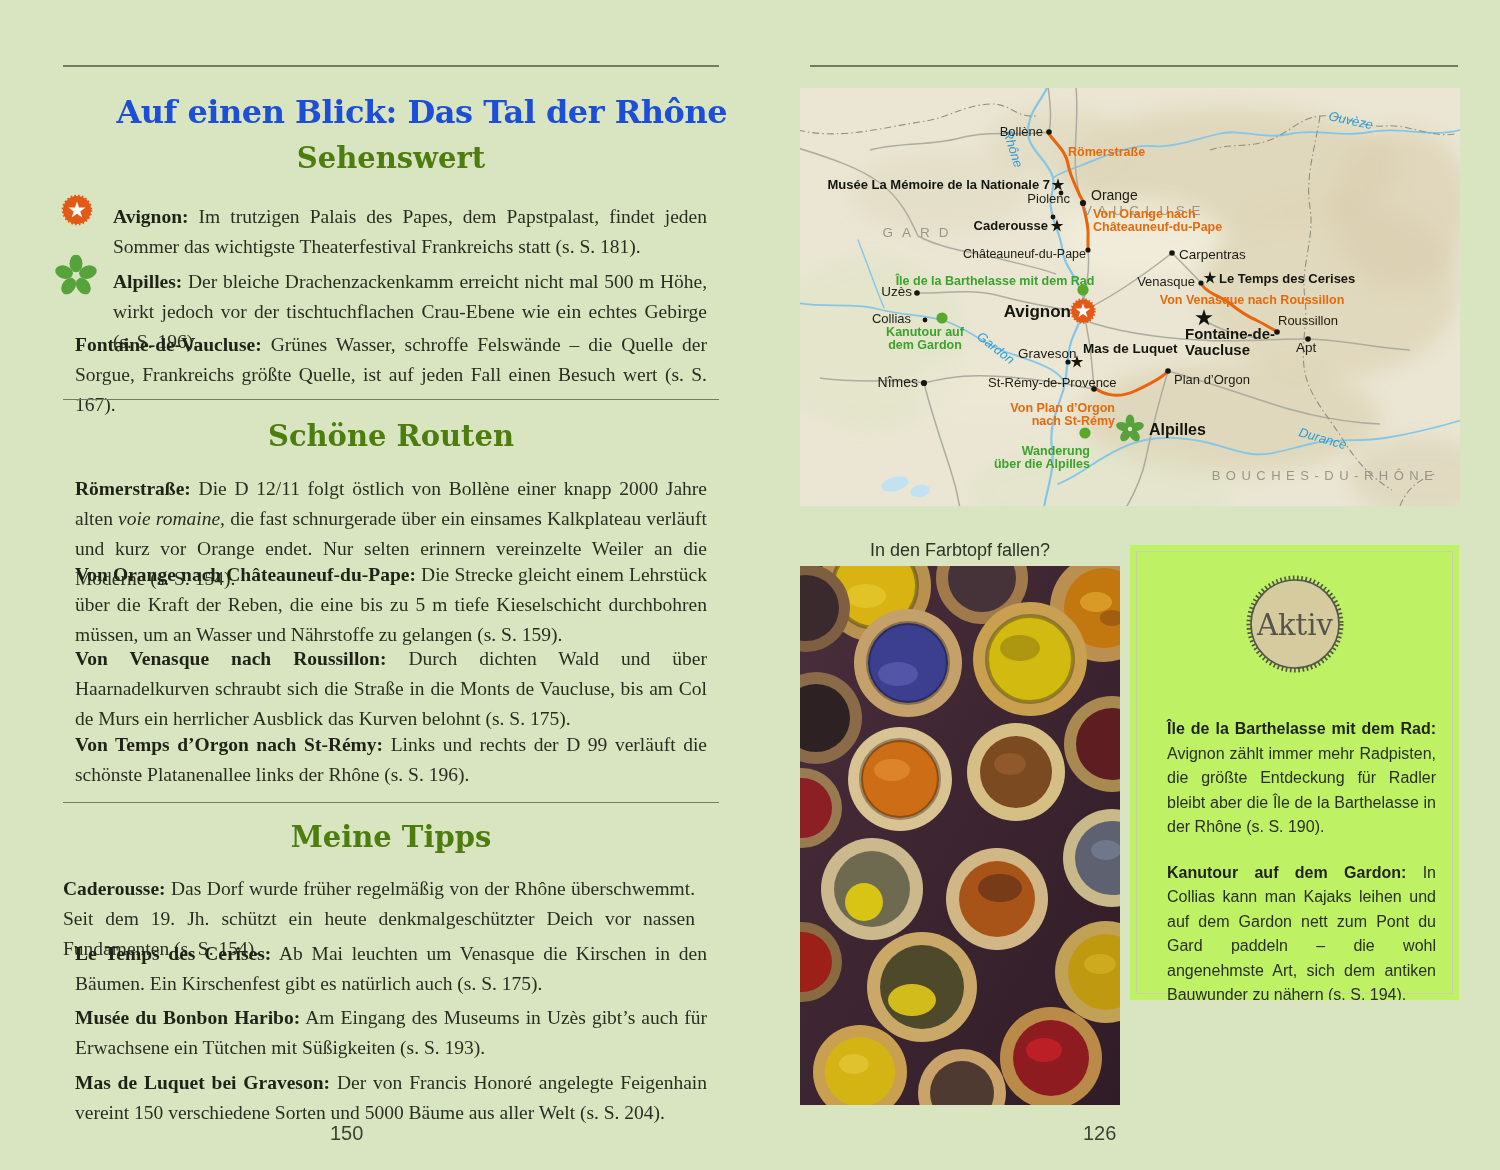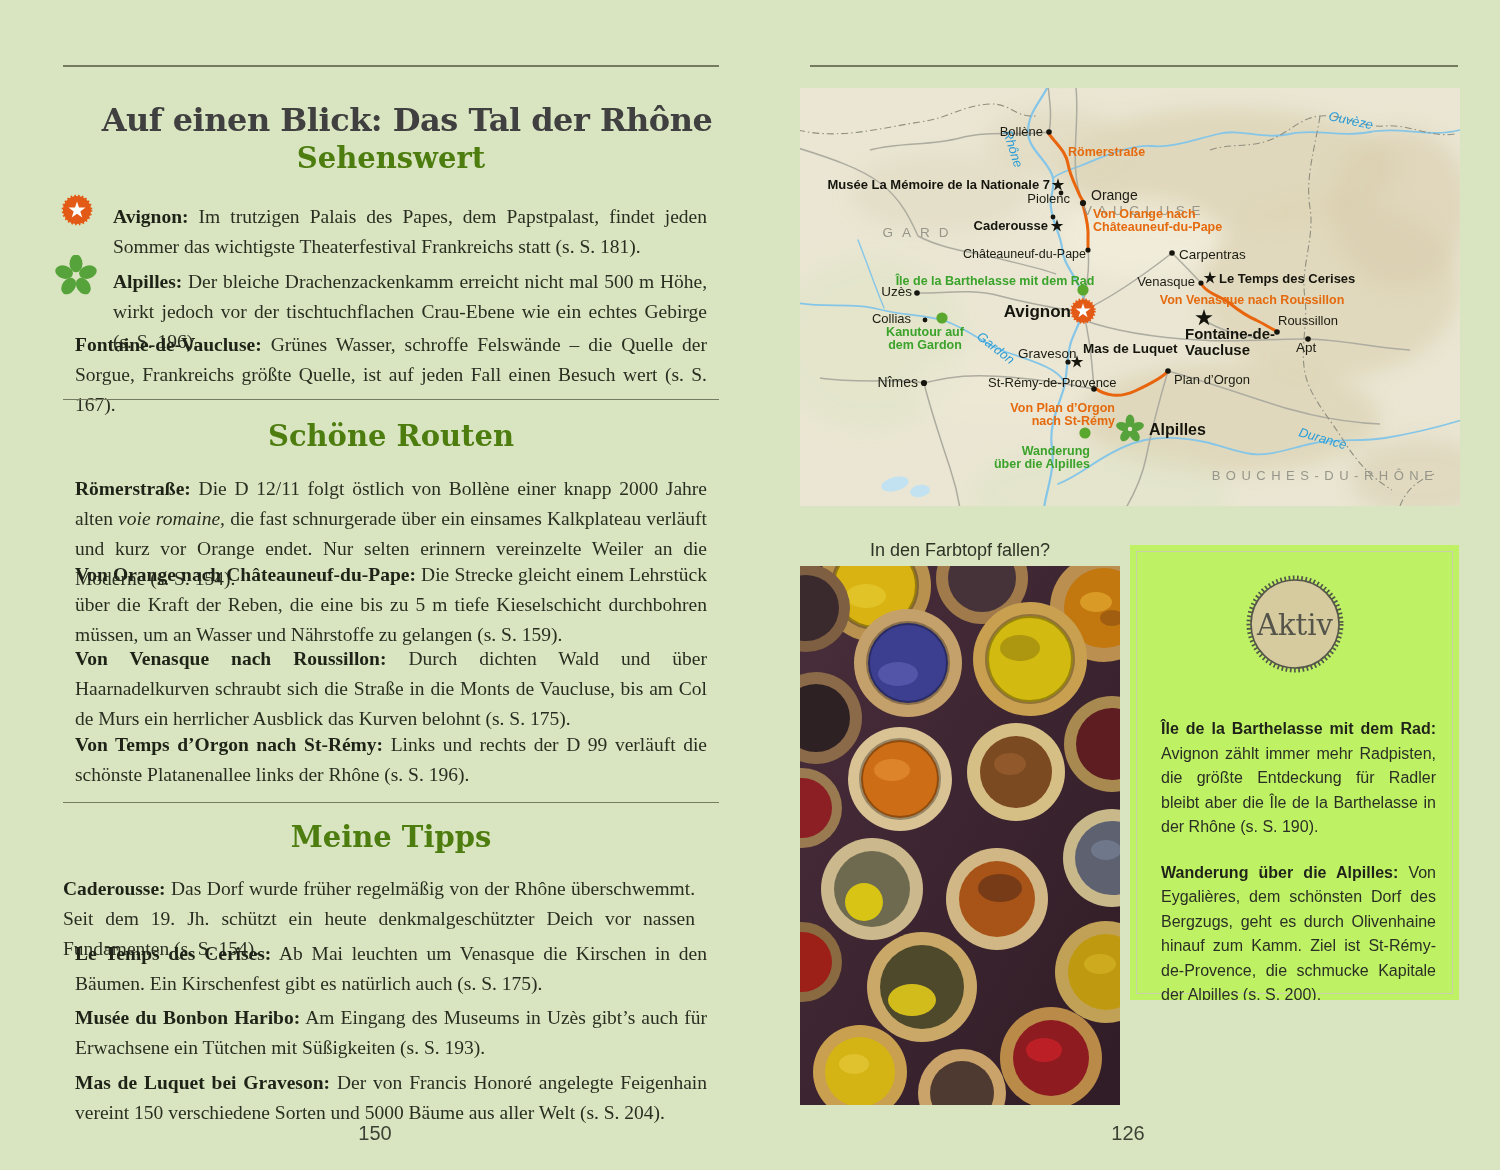--- a/index.html
+++ b/index.html
@@ -5,39 +5,39 @@
   html,body{margin:0;padding:0;}
   body{
     width:1500px;height:1170px;position:relative;overflow:hidden;
     background:#d9e5c0;color:#272b1f;
     font-family:"Liberation Serif", serif;
   }
   .abs{position:absolute;}
   .rule{height:1.5px;background:#747b60;}
   .title{
     font-family:"DejaVu Serif", serif;font-weight:bold;font-size:32px;
-    color:#404040;text-align:center;margin:16px;letter-spacing:-0.5px;
+    color:#1d4ed8;text-align:right;margin:8px;letter-spacing:-0.5px;
   }
   .sect{
     font-family:"DejaVu Serif", serif;font-weight:bold;font-size:29px;
     color:#4d7c0f;text-align:center;margin:0;
   }
   .para{font-size:19.5px;line-height:30px;text-align:justify;margin:12px;color:#2a2e21;}
   .para b{color:#1e2217;}
   .indent{padding-left:38px;}
   .icon-left{position:absolute;left:-4px;top:2px;}
-  .pagenum{font-family:"Liberation Sans", sans-serif;font-size:20px;color:#3c4134;text-align:center;}
+  .pagenum{font-family:"Liberation Sans", sans-serif;font-size:20px;color:#3c4134;}
   .caption{font-family:"Liberation Sans", sans-serif;font-size:18px;color:#2e3326;text-align:center;}
   
   .aktiv-box{background:#bef264;width:329px;height:455px;overflow:hidden;}
   .aktiv-inner{position:absolute;left:6px;top:6px;right:6px;bottom:6px;border:1px solid #c9d0ab;}
   .aktiv-content{padding:22px 17px 0 17px;}
   .badge-wrap{text-align:center;margin-bottom:38px;}
   .ak{font-family:"Liberation Sans", sans-serif;font-size:16px;line-height:24.5px;
-      text-align:justify;margin:0 0 21px 8px;color:#2b2e24;}
+      text-align:justify;margin:0 0 21px 14px;color:#2b2e24;}
   .ak b{color:#1f2219;}
   
   .t-town{font-family:"Liberation Sans",sans-serif;font-size:13px;fill:#1c1c13;}
   .t-town14{font-family:"Liberation Sans",sans-serif;font-size:14px;fill:#1c1c13;}
   .t-poi{font-family:"Liberation Sans",sans-serif;font-size:13px;font-weight:bold;fill:#15150e;}
   .t-avignon{font-family:"Liberation Sans",sans-serif;font-size:17px;font-weight:bold;fill:#15150e;}
   .t-fontaine{font-family:"Liberation Sans",sans-serif;font-size:15px;font-weight:bold;fill:#15150e;}
   .t-alpilles{font-family:"Liberation Sans",sans-serif;font-size:16px;font-weight:bold;fill:#15150e;}
   .t-region{font-family:"Liberation Sans",sans-serif;font-size:13.5px;fill:#96968a;letter-spacing:6.5px;}
   .t-route{font-family:"Liberation Sans",sans-serif;font-size:12.5px;font-weight:bold;fill:#e56a0e;}
@@ -409,17 +409,18 @@
   <div class="aktiv-inner"></div>
   <div class="aktiv-content abs" style="left:6px;top:6px;right:6px">
     <div class="badge-wrap">
       <svg width="102" height="102" viewBox="0 0 102 102">
         <circle cx="51" cy="51" r="46" fill="none" stroke="#55554b" stroke-width="5" stroke-dasharray="1.7 2.5"></circle>
         <circle cx="51" cy="51" r="44" fill="#d6cb9e" stroke="#55554b" stroke-width="1.6"></circle>
         <text x="51" y="62" text-anchor="middle" class="badge-text">Aktiv</text>
       </svg>
     </div>
     <p class="ak"><b>Île de la Barthelasse mit dem Rad:</b> <span>Avignon zählt immer mehr Radpisten, die größte Entdeckung für Radler bleibt aber die Île de la Barthelasse in der Rhône (s. S. 190).</span></p>
+    <p class="ak"><b>Kanutour auf dem Gardon:</b> <span>In Collias kann man Kajaks leihen und auf dem Gardon nett zum Pont du Gard paddeln – die wohl angenehmste Art, sich dem antiken Bauwunder zu nähern (s. S. 194).</span></p>
     <p class="ak"><b>Wanderung über die Alpilles:</b> <span>Von Eygalières, dem schönsten Dorf des Bergzugs, geht es durch Olivenhaine hinauf zum Kamm. Ziel ist St-Rémy-de-Provence, die schmucke Kapitale der Alpilles (s. S. 200).</span></p>
   </div>
 </div>
 
 <div class="abs pagenum" style="left:1083px;top:1122px;width:90px">126</div>
 
 </body></html>

